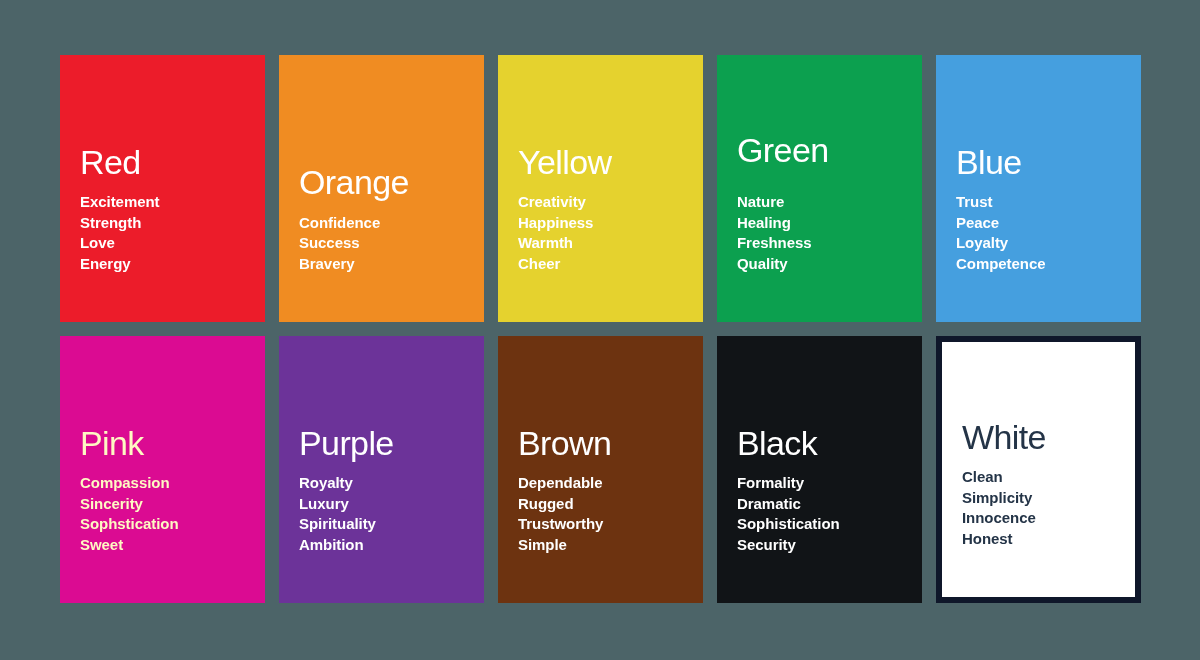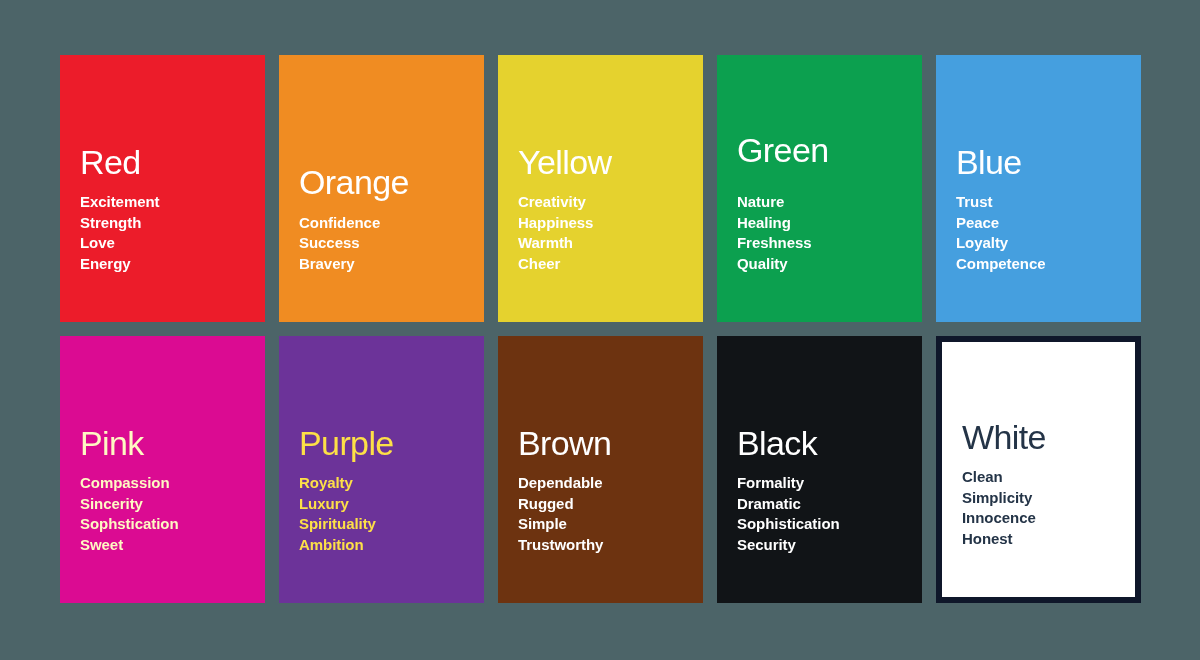--- a/index.html
+++ b/index.html
@@ -114,36 +114,36 @@
     </div>
     <div class="card" style="background: rgb(219, 11, 146); color: #fef9c3;">
       <h2 class="card-title">Pink</h2>
       <ul class="card-traits">
         <li>Compassion</li>
         <li>Sincerity</li>
         <li>Sophstication</li>
         <li>Sweet</li>
       </ul>
     </div>
-    <div class="card" style="background: rgb(108, 51, 153); color: #fde047;">
+    <div class="card" style="background: rgb(108, 51, 153); color: #ffffff;">
       <h2 class="card-title">Purple</h2>
       <ul class="card-traits">
         <li>Royalty</li>
         <li>Luxury</li>
         <li>Spirituality</li>
         <li>Ambition</li>
       </ul>
     </div>
     <div class="card" style="background: rgb(109, 51, 16); color: rgb(255, 255, 255);">
       <h2 class="card-title">Brown</h2>
       <ul class="card-traits">
         <li>Dependable</li>
         <li>Rugged</li>
+        <li>Trustworthy</li>
         <li>Simple</li>
-        <li>Trustworthy</li>
       </ul>
     </div>
     <div class="card" style="background: rgb(17, 20, 23); color: rgb(255, 255, 255);">
       <h2 class="card-title">Black</h2>
       <ul class="card-traits">
         <li>Formality</li>
         <li>Dramatic</li>
         <li>Sophistication</li>
         <li>Security</li>
       </ul>

